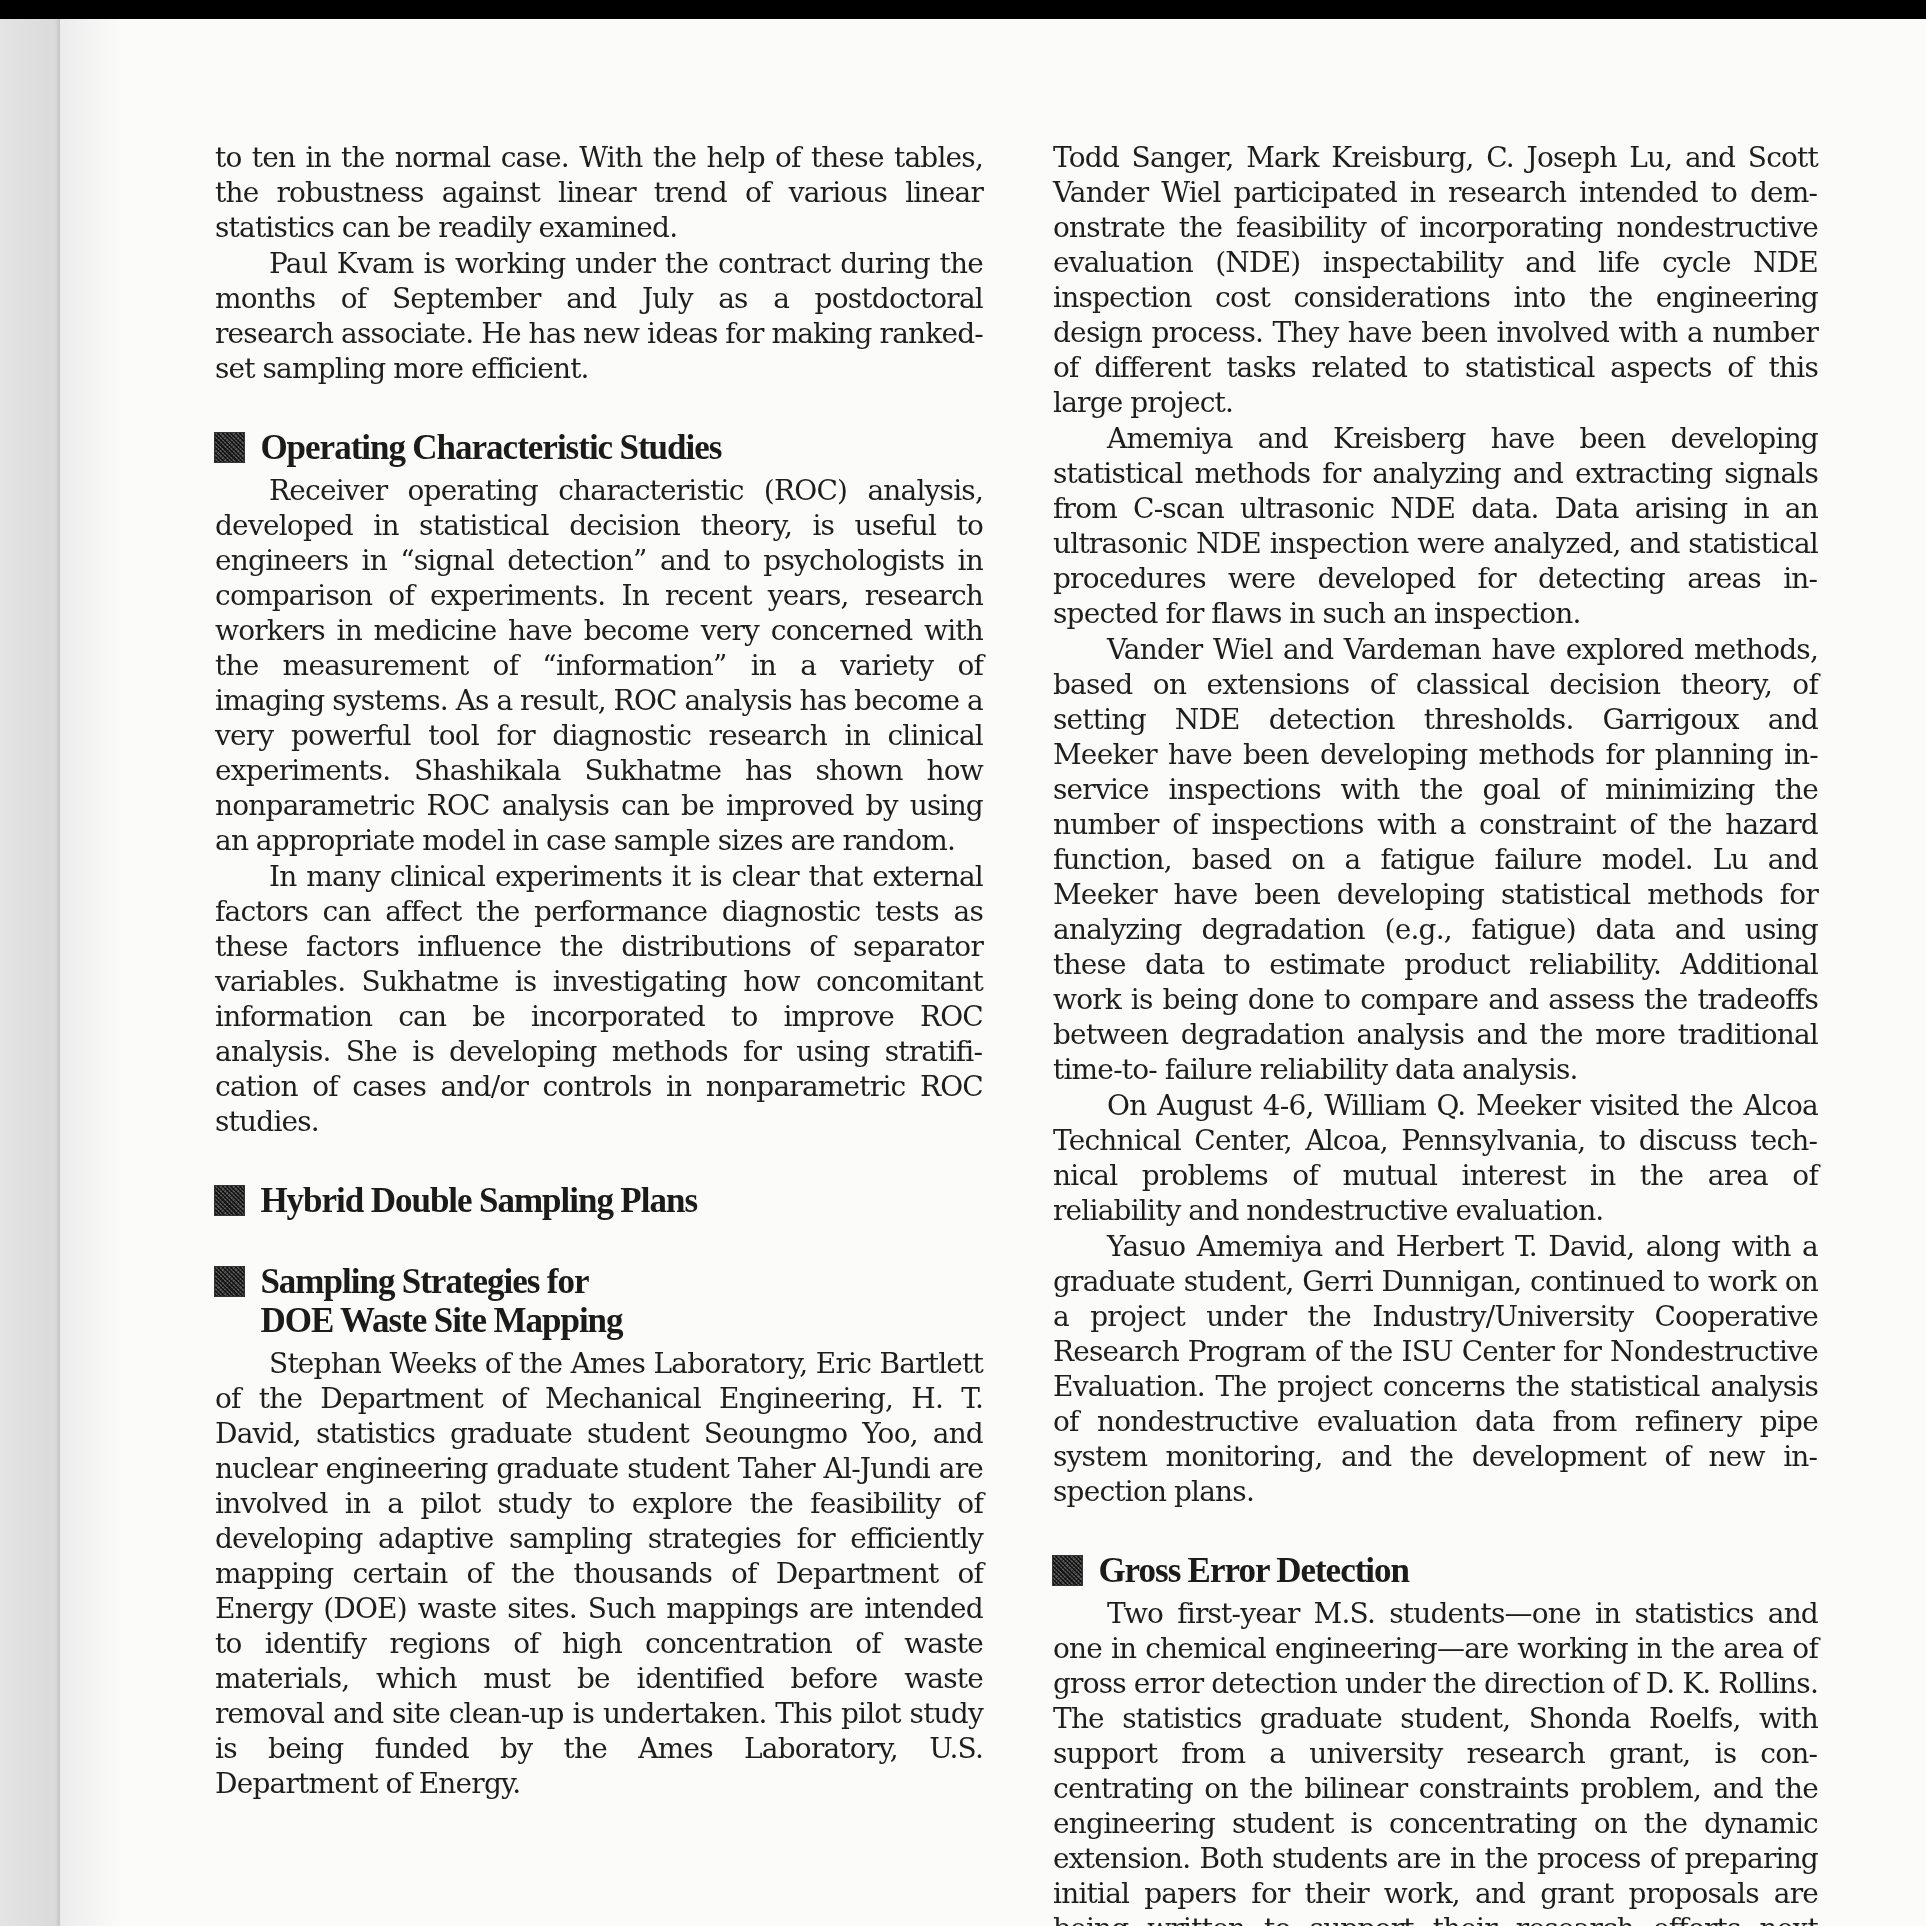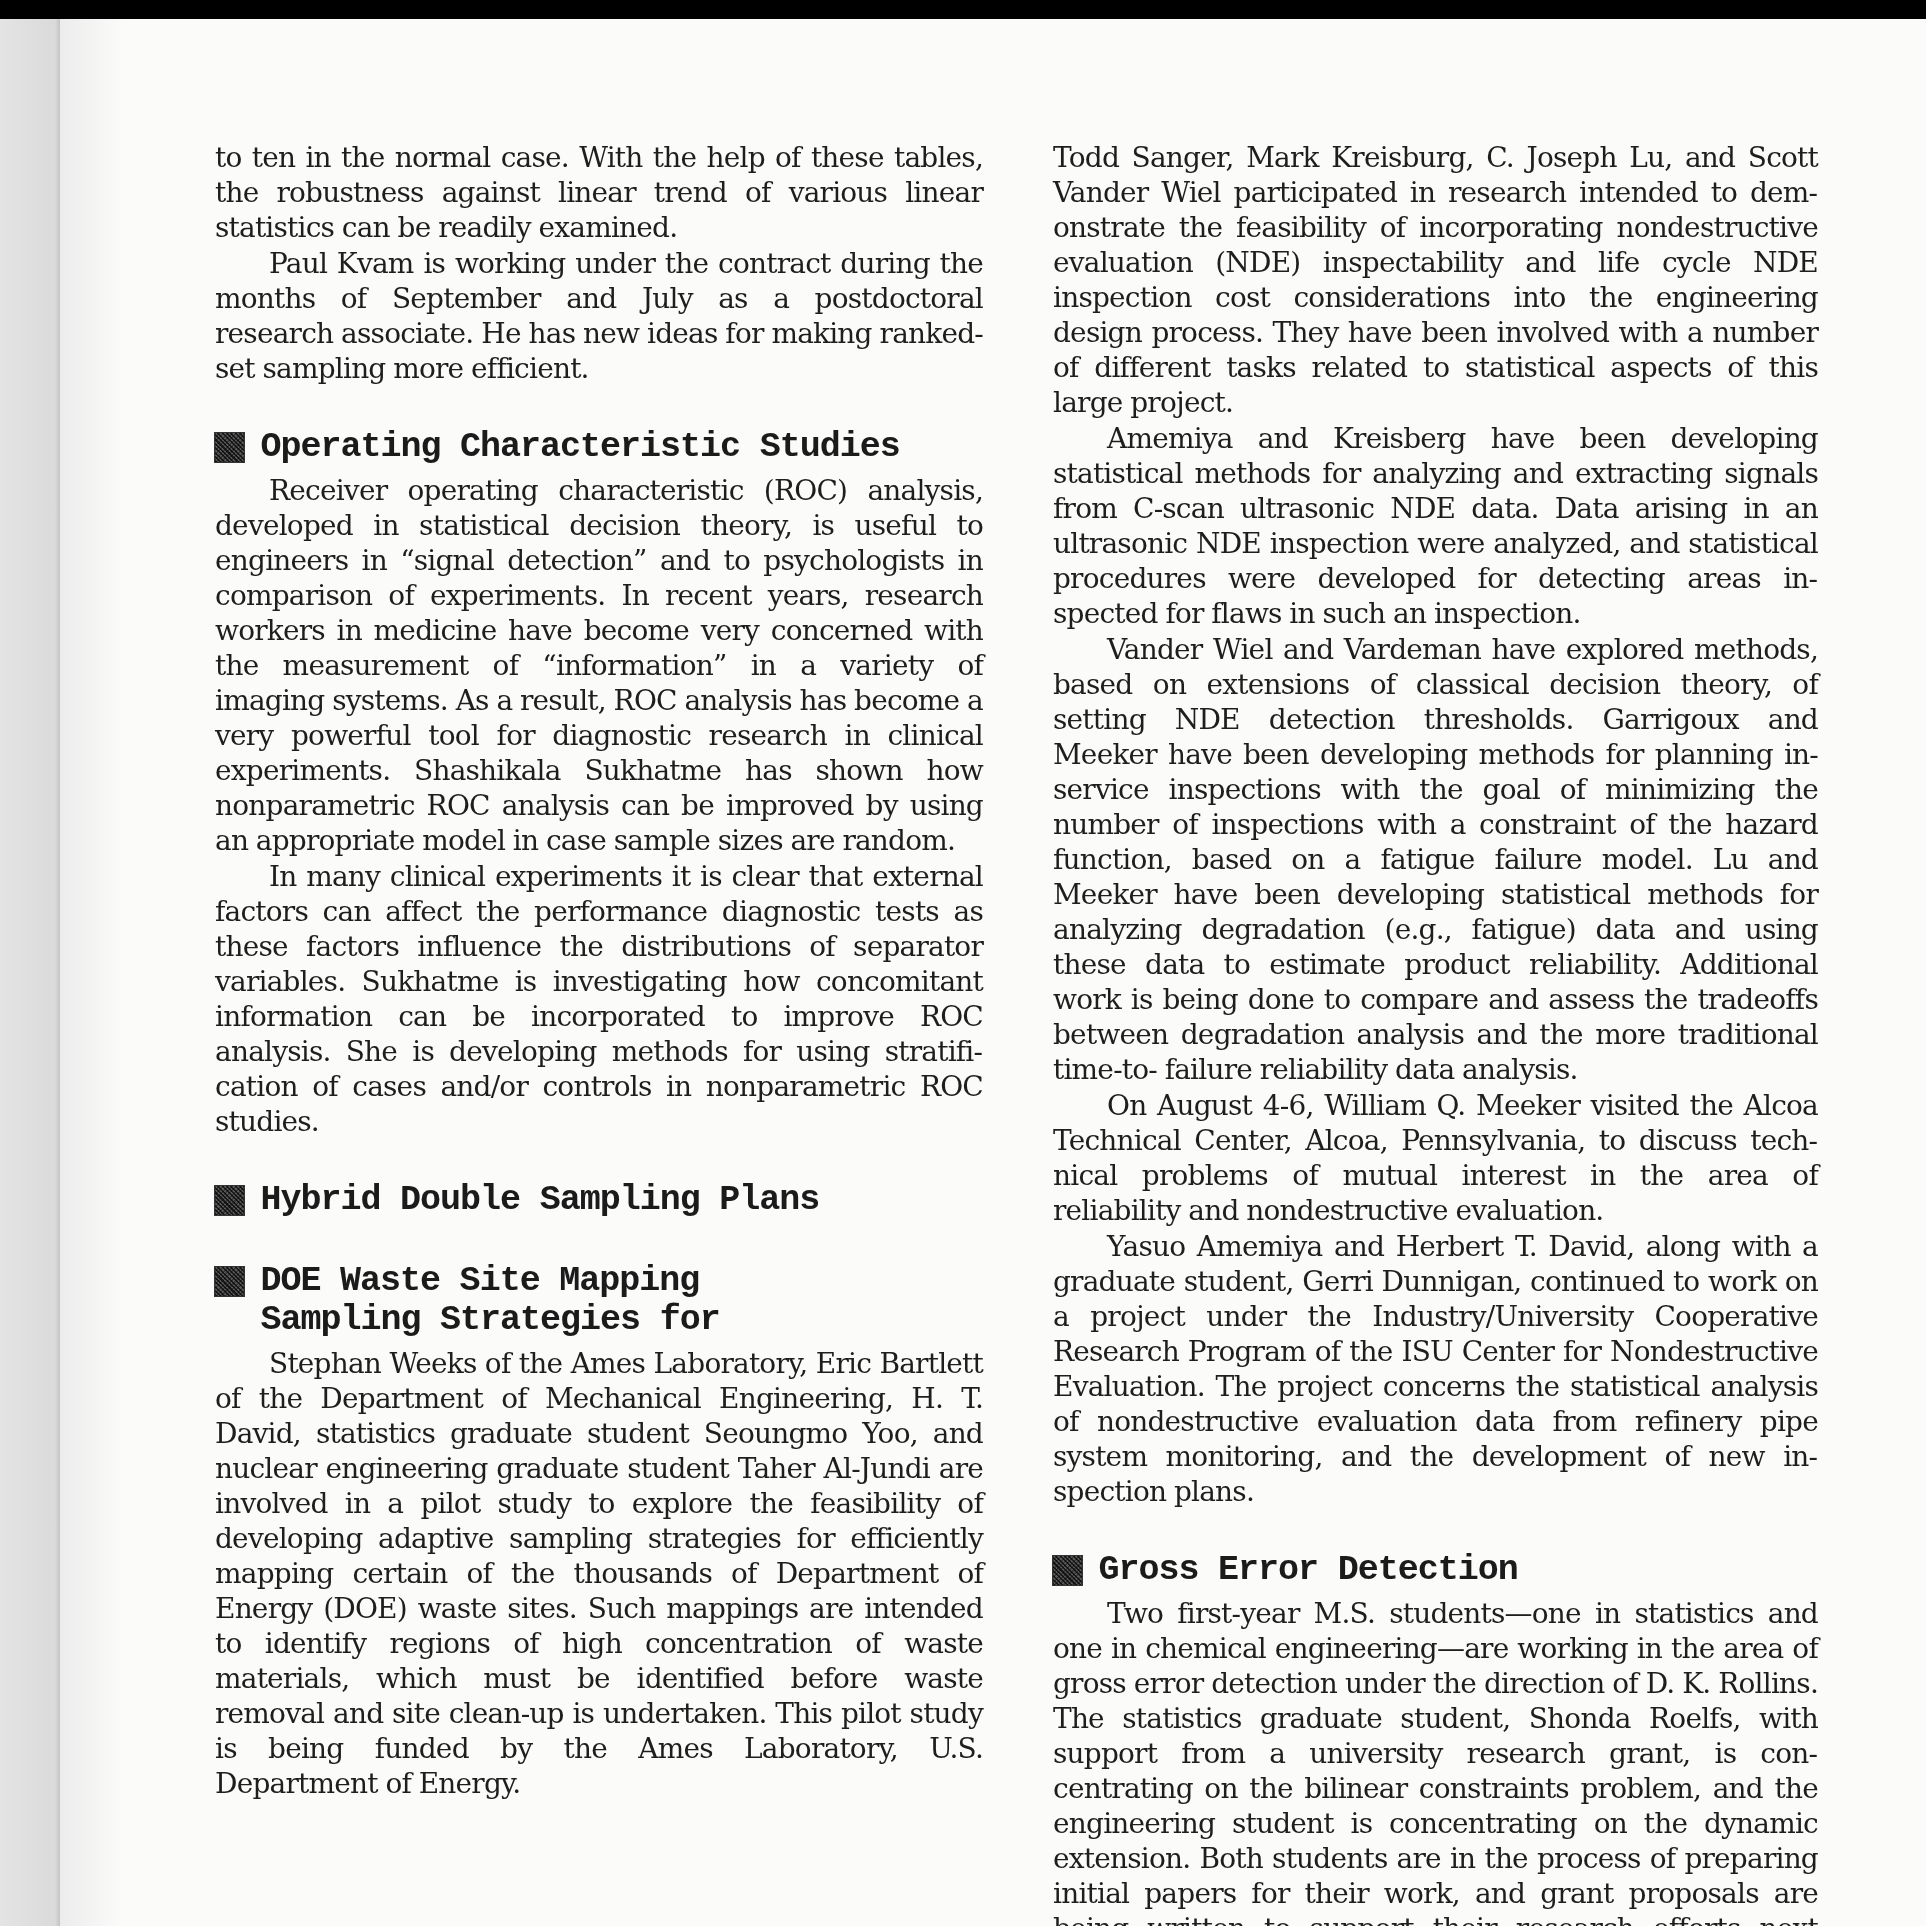--- a/index.html
+++ b/index.html
@@ -50,21 +50,21 @@
   .para {
     margin: 1px;
     text-align: justify;
     hyphens: manual;
   }
   .para.indent { text-indent: 54px; }
   .section-heading {
     display: flex;
     align-items: flex-start;
     margin: 42px 0 6.2px 0;
-    font-family: Liberation Mono, monospace;
+    font-family: Liberation Serif, serif;
     font-weight: bold;
     font-size: 35px;
     line-height: 39px;
     letter-spacing: -1px;
     color: #1b1b1b;
   }
   .section-heading .bullet {
     flex: 0 0 auto;
     width: 31px;
     height: 31px;
@@ -103,22 +103,22 @@
     <div class="section-heading">
       <span class="bullet"></span>
       <span class="title">Hybrid Double Sampling Plans</span>
     </div>
   </div>
 
   <div class="section">
     <div class="section-heading">
       <span class="bullet"></span>
       <span class="title">
+        <span style="display:block">Sampling Strategies for</span>
         <span style="display:block">DOE Waste Site Mapping</span>
-        <span style="display:block">Sampling Strategies for</span>
       </span>
     </div>
     <p class="para indent">Stephan Weeks of the Ames Laboratory, Eric Bartlett of the Department of Mechanical Engineering, H. T. David, statistics graduate student Seoungmo Yoo, and nuclear engineering graduate student Taher Al-Jundi are involved in a pilot study to explore the feasibility of developing adaptive sampling strategies for efficiently mapping certain of the thousands of Department of Energy (DOE) waste sites. Such map­pings are intended to identify regions of high concentra­tion of waste materials, which must be identified before waste removal and site clean-up is undertaken. This pilot study is being funded by the Ames Laboratory, U.S. Department of Energy.</p>
   </div>
 
 </div>
 
 <div class="column right">
   <p class="para">Todd Sanger, Mark Kreisburg, C. Joseph Lu, and Scott Vander Wiel participated in research intended to dem­onstrate the feasibility of incorporating nondestructive evaluation (NDE) inspectability and life cycle NDE inspection cost considerations into the engineering design process. They have been involved with a number of different tasks related to statistical aspects of this large project.</p>
   <p class="para indent">Amemiya and Kreisberg have been developing statistical methods for analyzing and extracting signals from C-scan ultrasonic NDE data. Data arising in an ultrasonic NDE inspection were analyzed, and statisti­cal procedures were developed for detecting areas in­spected for flaws in such an inspection.</p>

